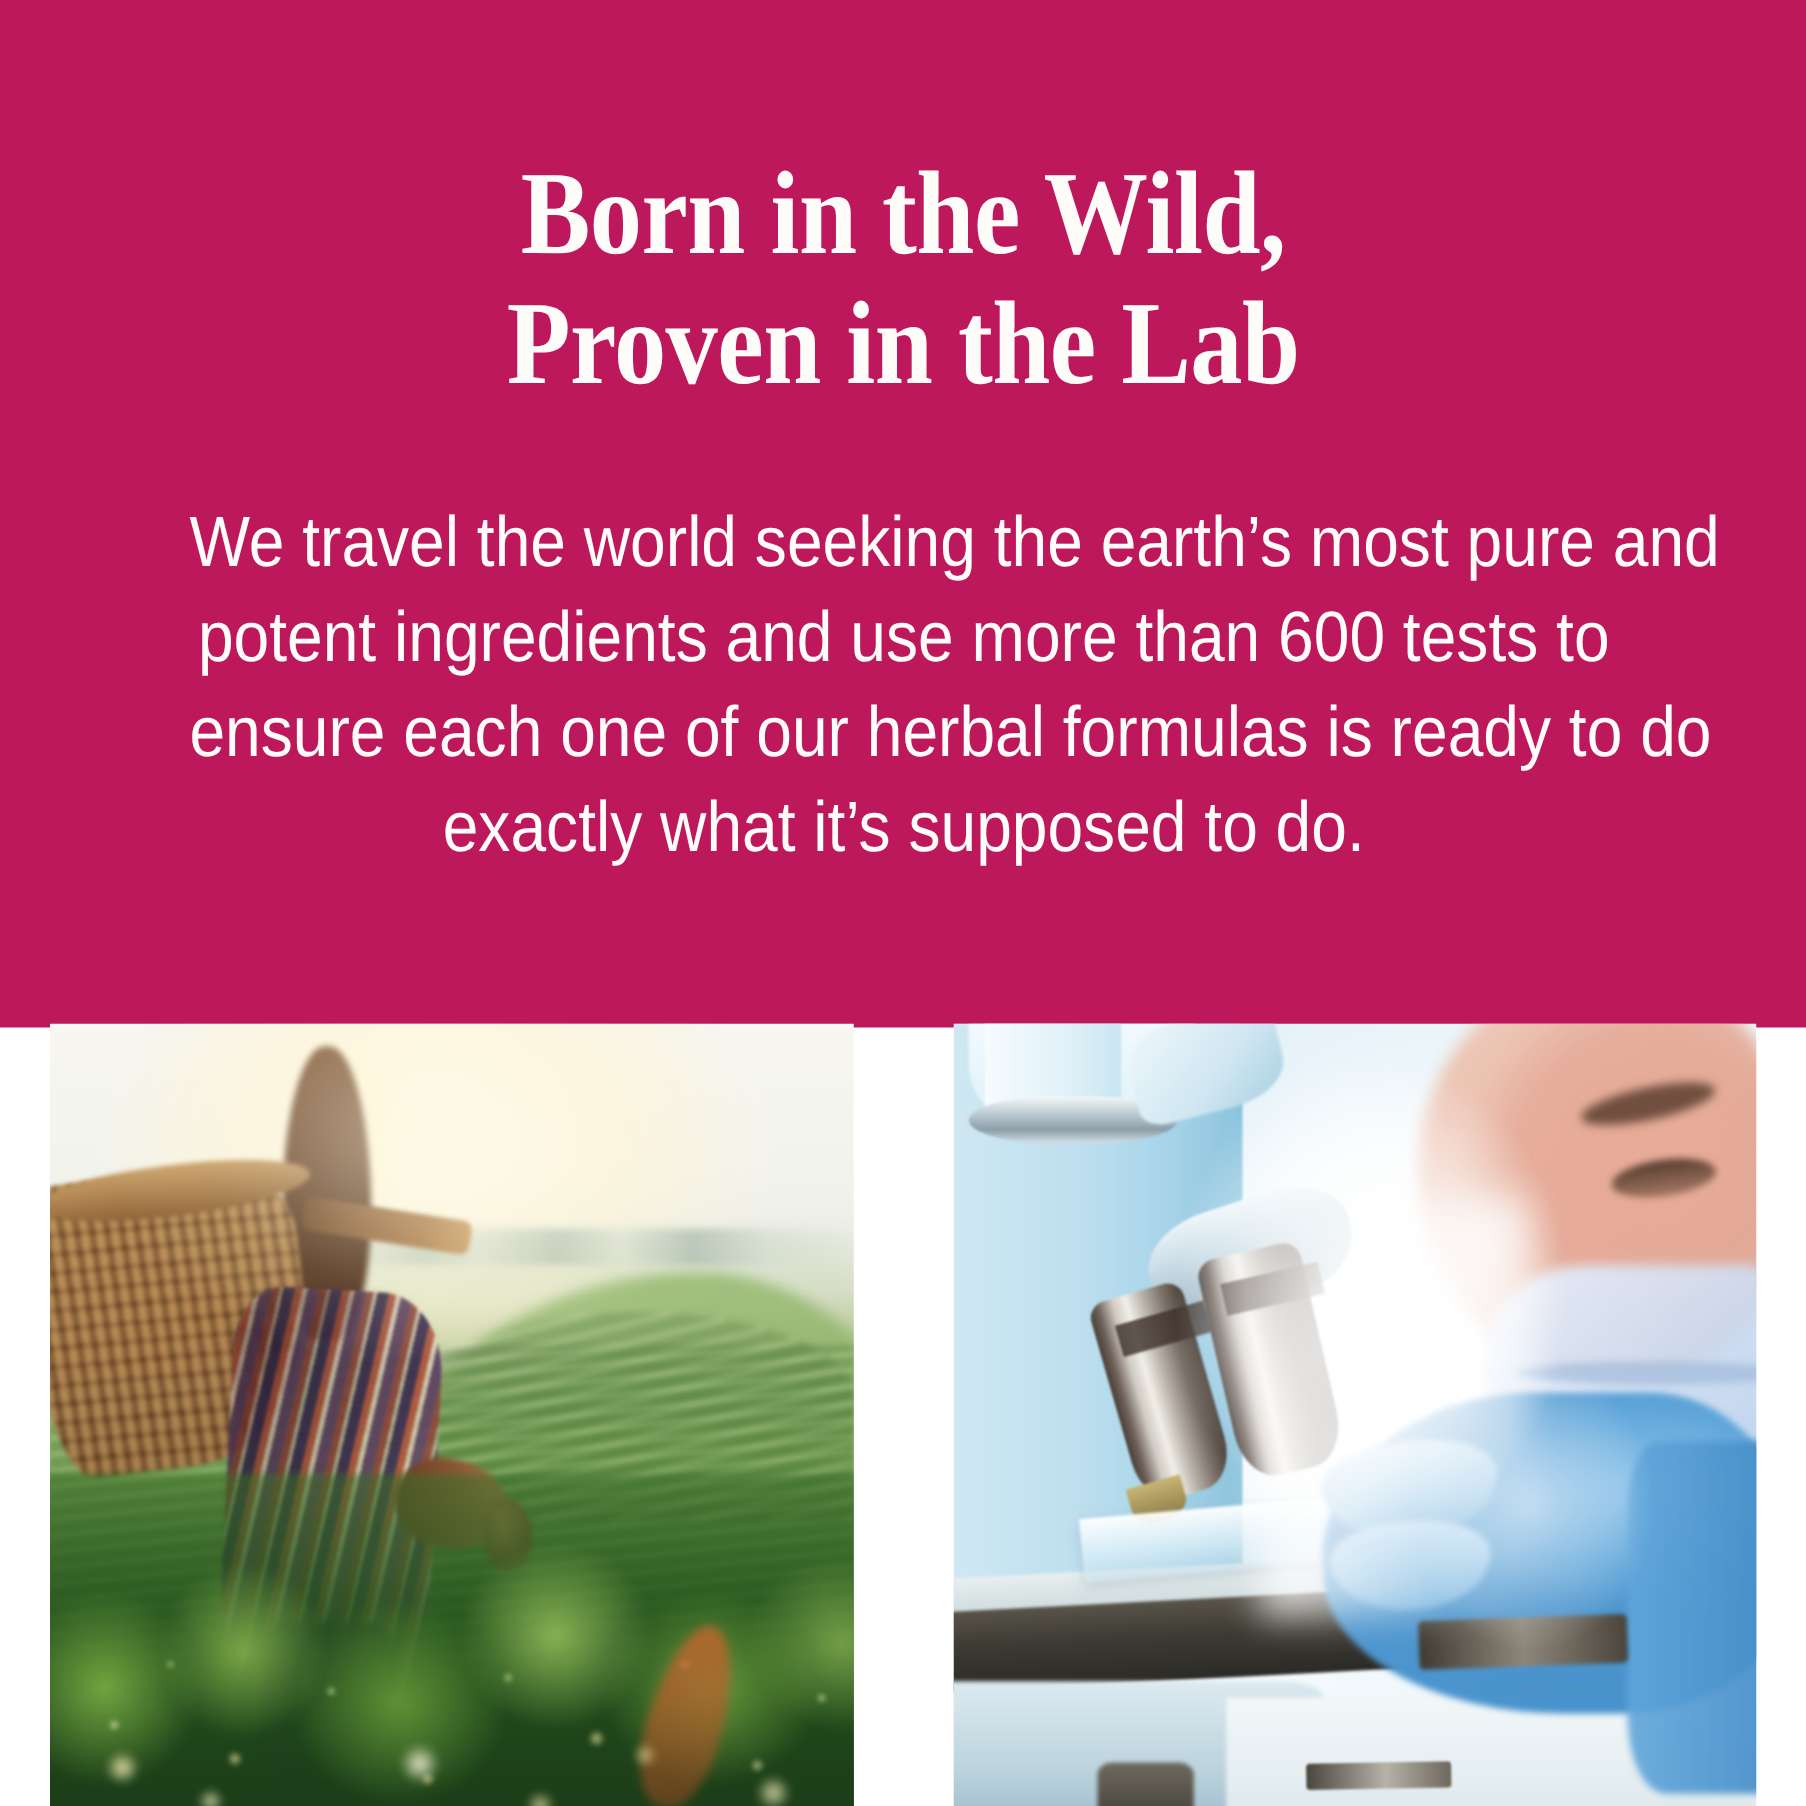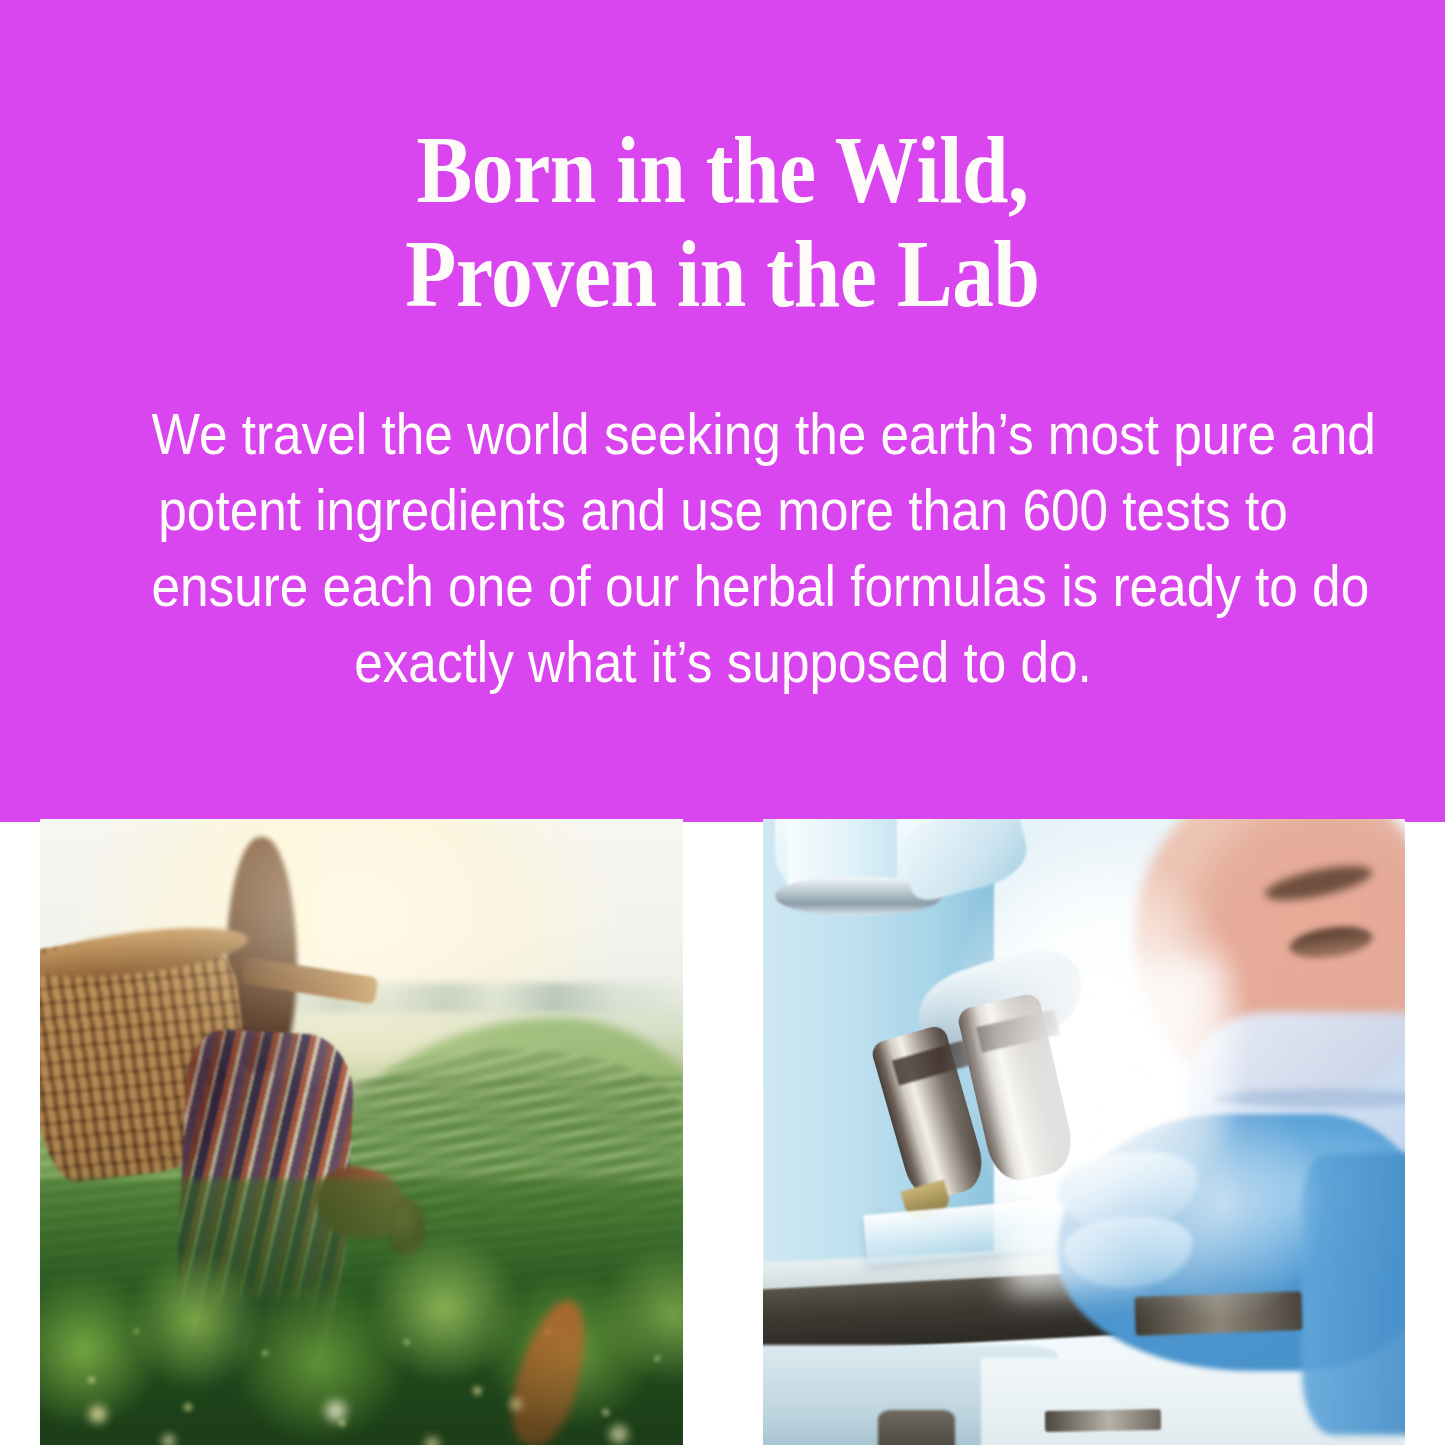--- a/index.html
+++ b/index.html
@@ -7,21 +7,21 @@
   body{
     width:1445px;height:1445px;overflow:hidden;
     background:#ffffff;
     font-family:"Liberation Sans", sans-serif;
   }
   .banner{position:relative;width:1445px;height:1445px;overflow:hidden;}
 
   
   .text-panel{
     position:absolute;left:0;top:0;width:1445px;height:822px;
-    background:#d946ef;
+    background:#be185d;
     display:flex;flex-direction:column;align-items:center;
     box-sizing:border-box;
   }
   .headline{
     margin:0;padding:0;
     font-family:"Liberation Serif", serif;
     font-weight:700;
     font-size:95px;
     line-height:104px;
     letter-spacing:-0.5px;

